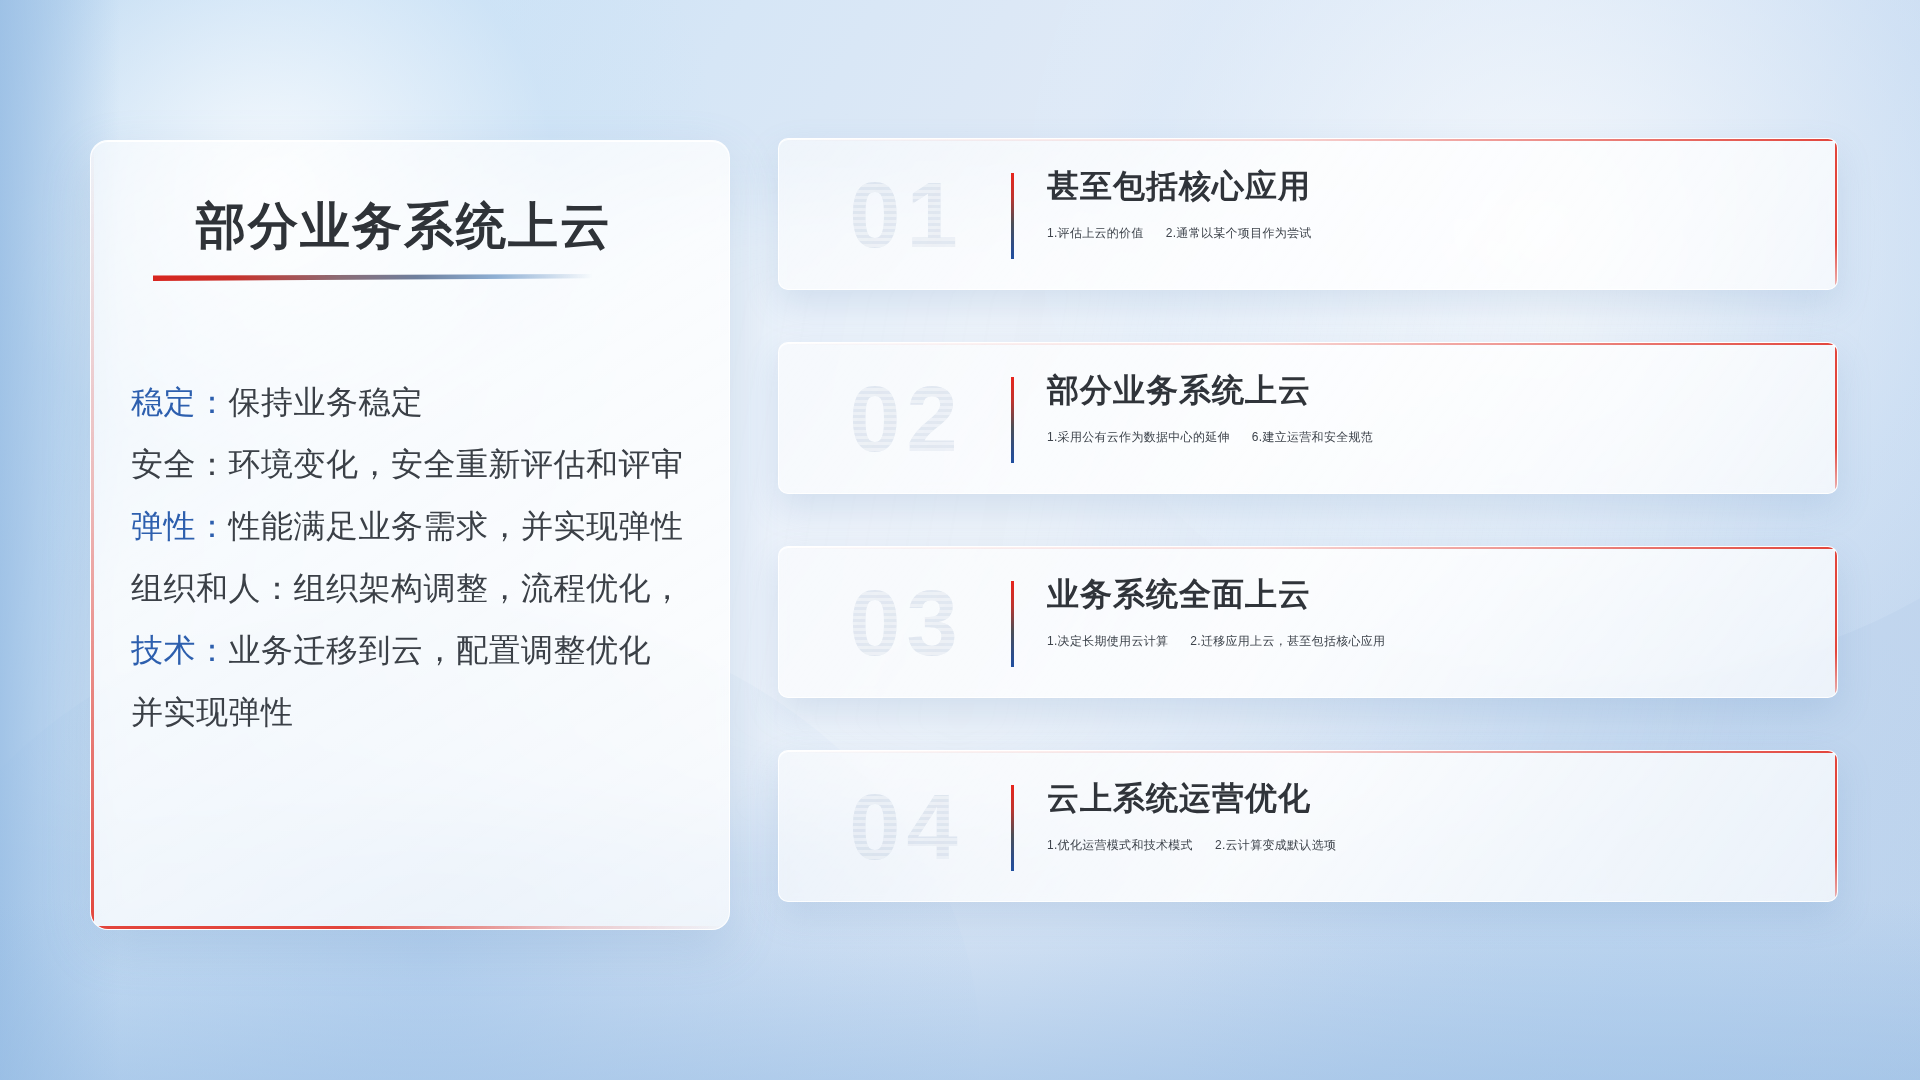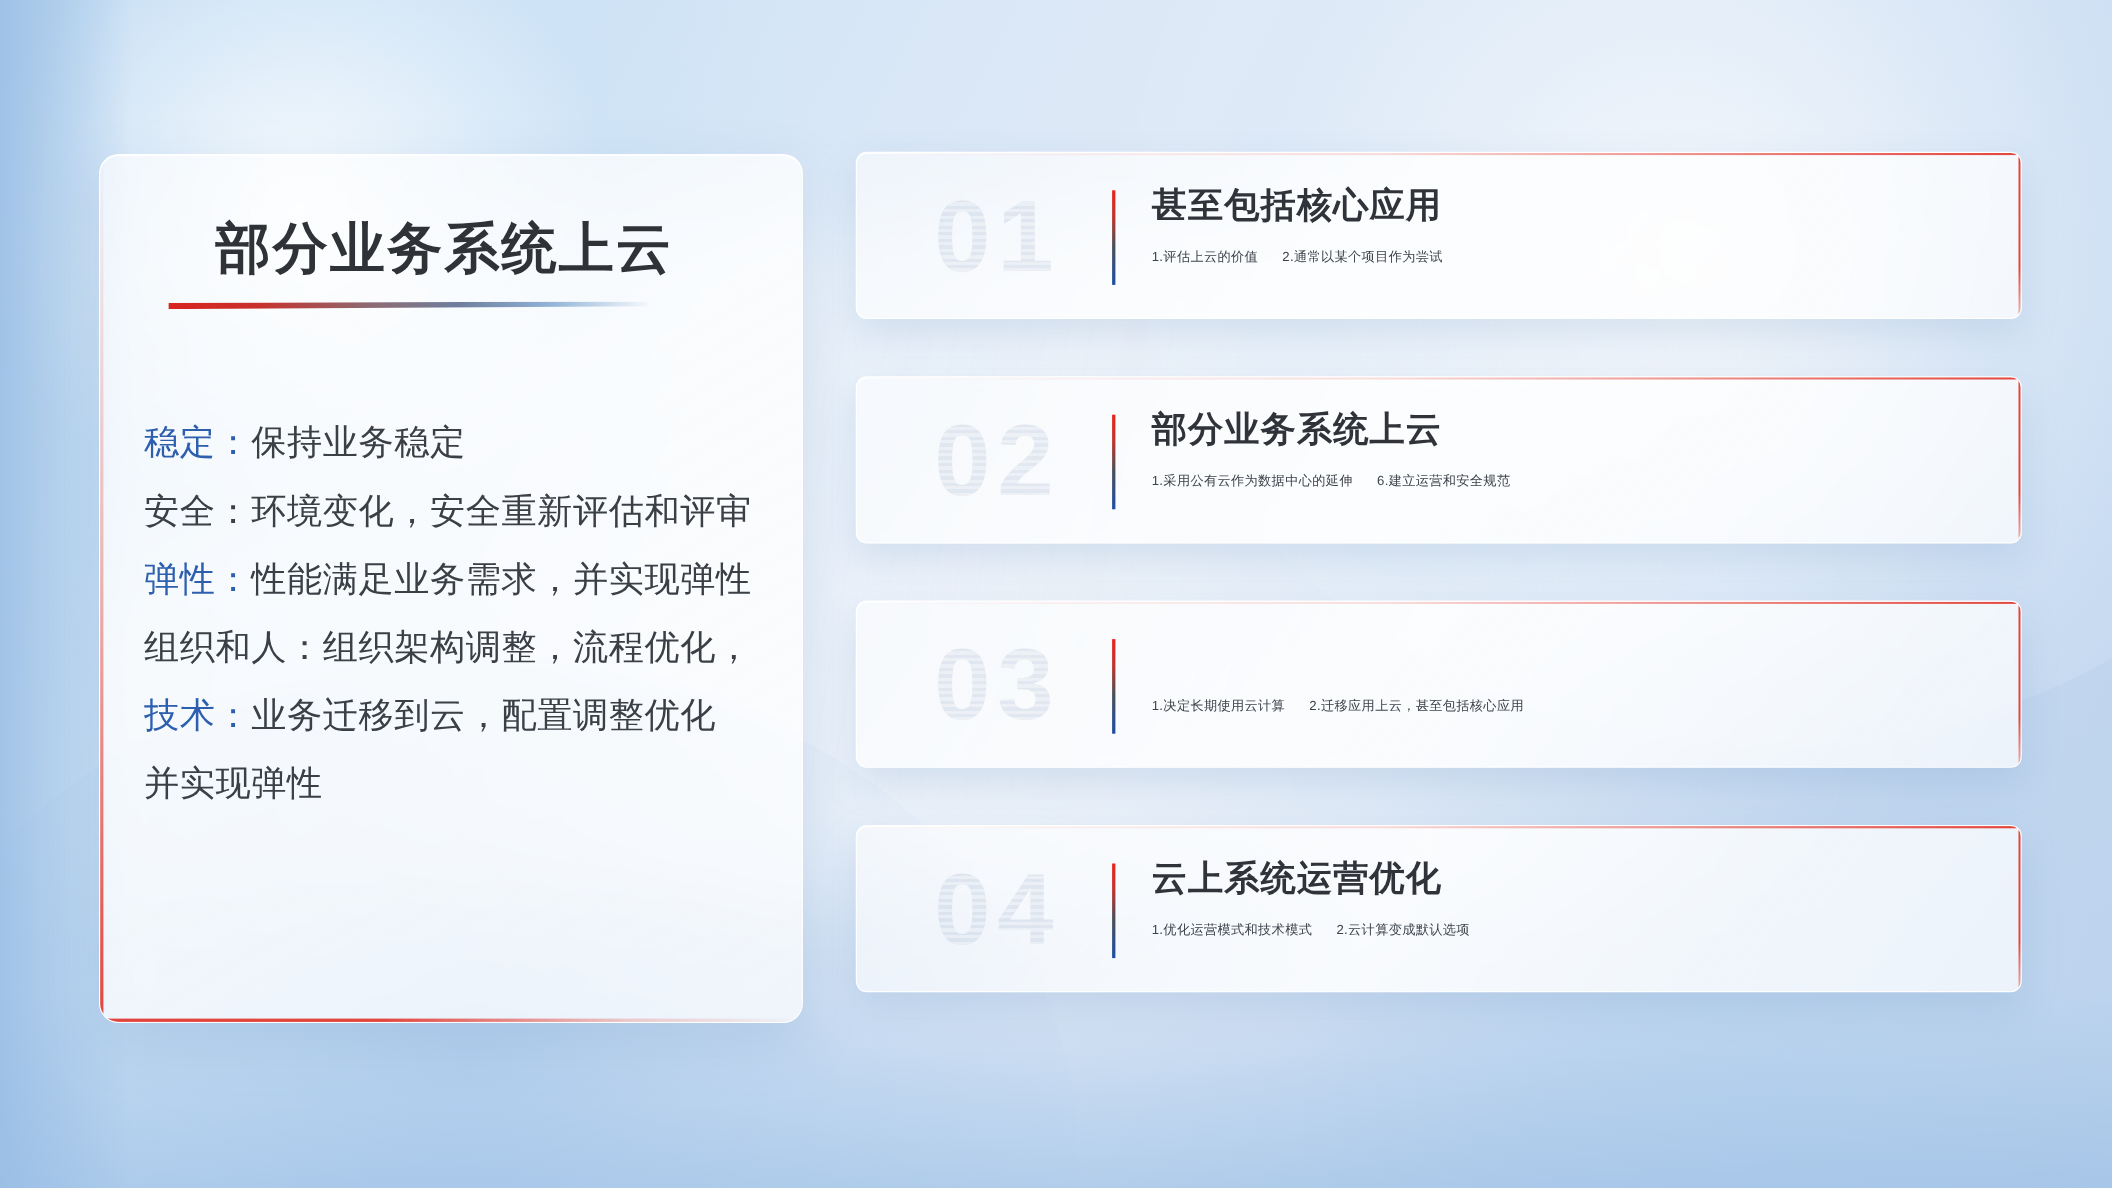--- a/index.html
+++ b/index.html
@@ -208,20 +208,21 @@
       <div class="step-title">部分业务系统上云</div>
       <div class="step-desc">
         <span>1.采用公有云作为数据中心的延伸</span><span class="gap"></span><span>6.建立运营和安全规范</span>
       </div>
     </div>
 
     <div class="step">
       <div class="step-num-under">03</div>
       <div class="step-num">03</div>
       <div class="step-bar"></div>
+      <div class="step-title">业务系统全面上云</div>
       <div class="step-desc">
         <span>1.决定长期使用云计算</span><span class="gap"></span><span>2.迁移应用上云，甚至包括核心应用</span>
       </div>
     </div>
 
     <div class="step">
       <div class="step-num-under">04</div>
       <div class="step-num">04</div>
       <div class="step-bar"></div>
       <div class="step-title">云上系统运营优化</div>

